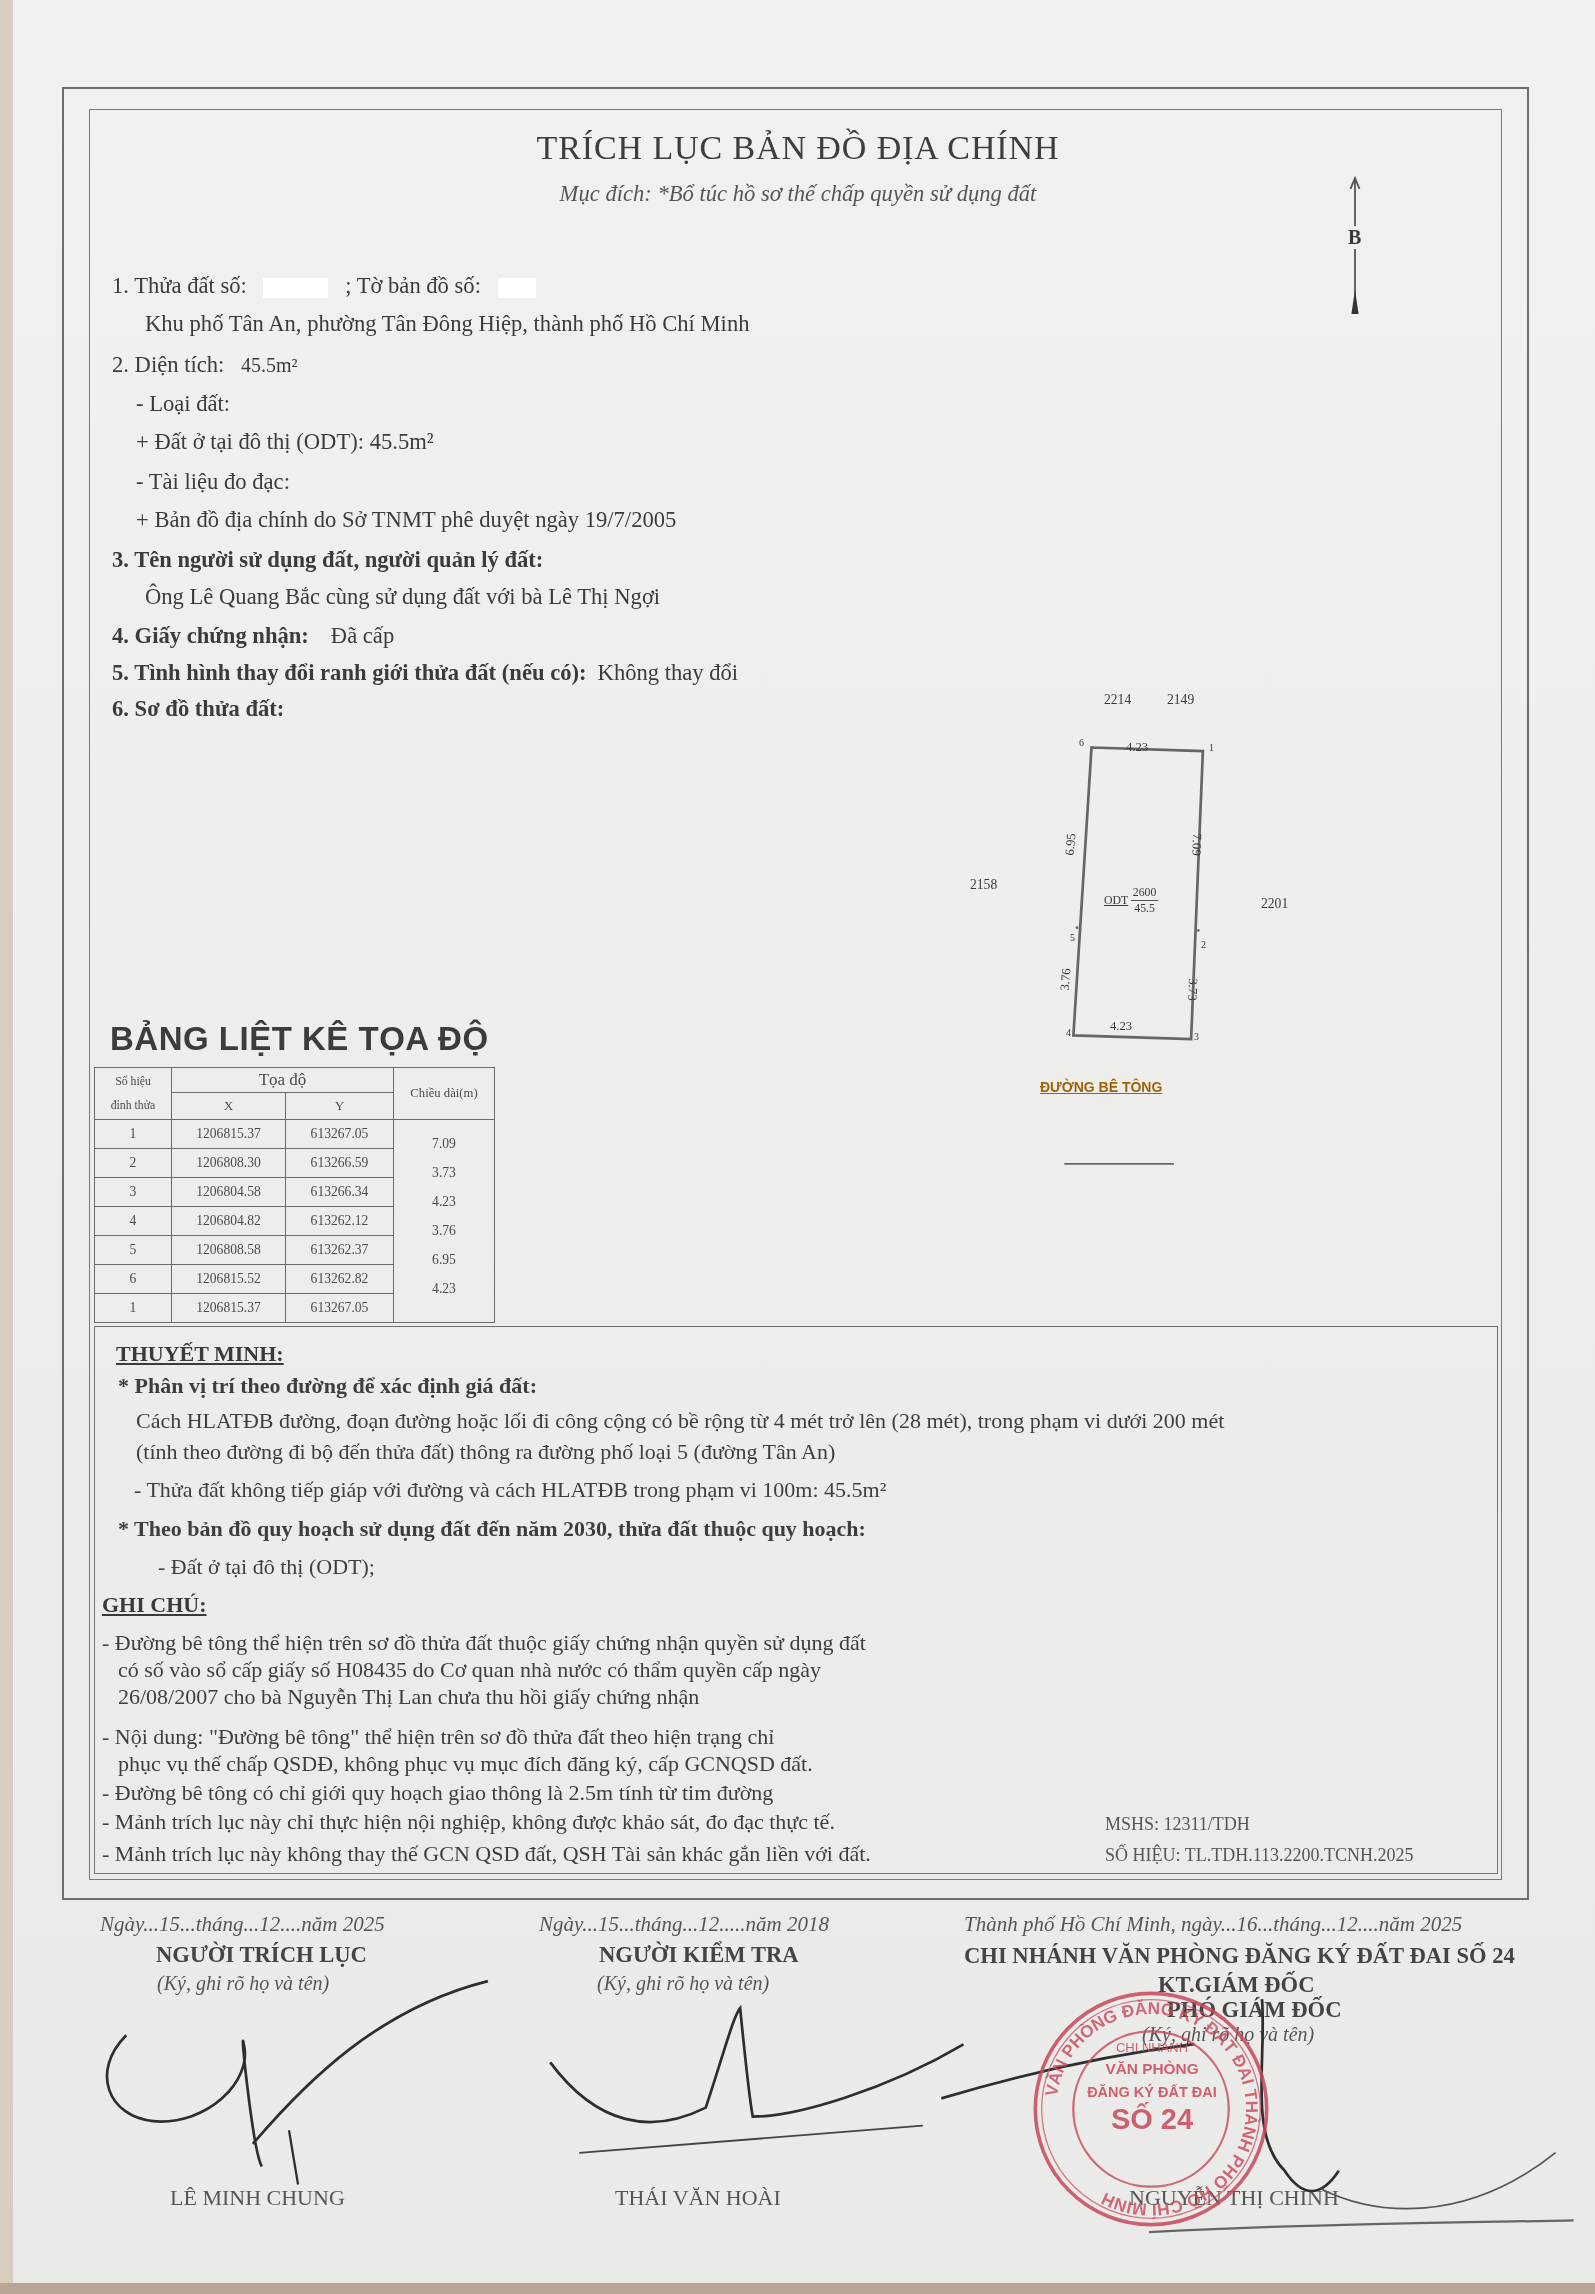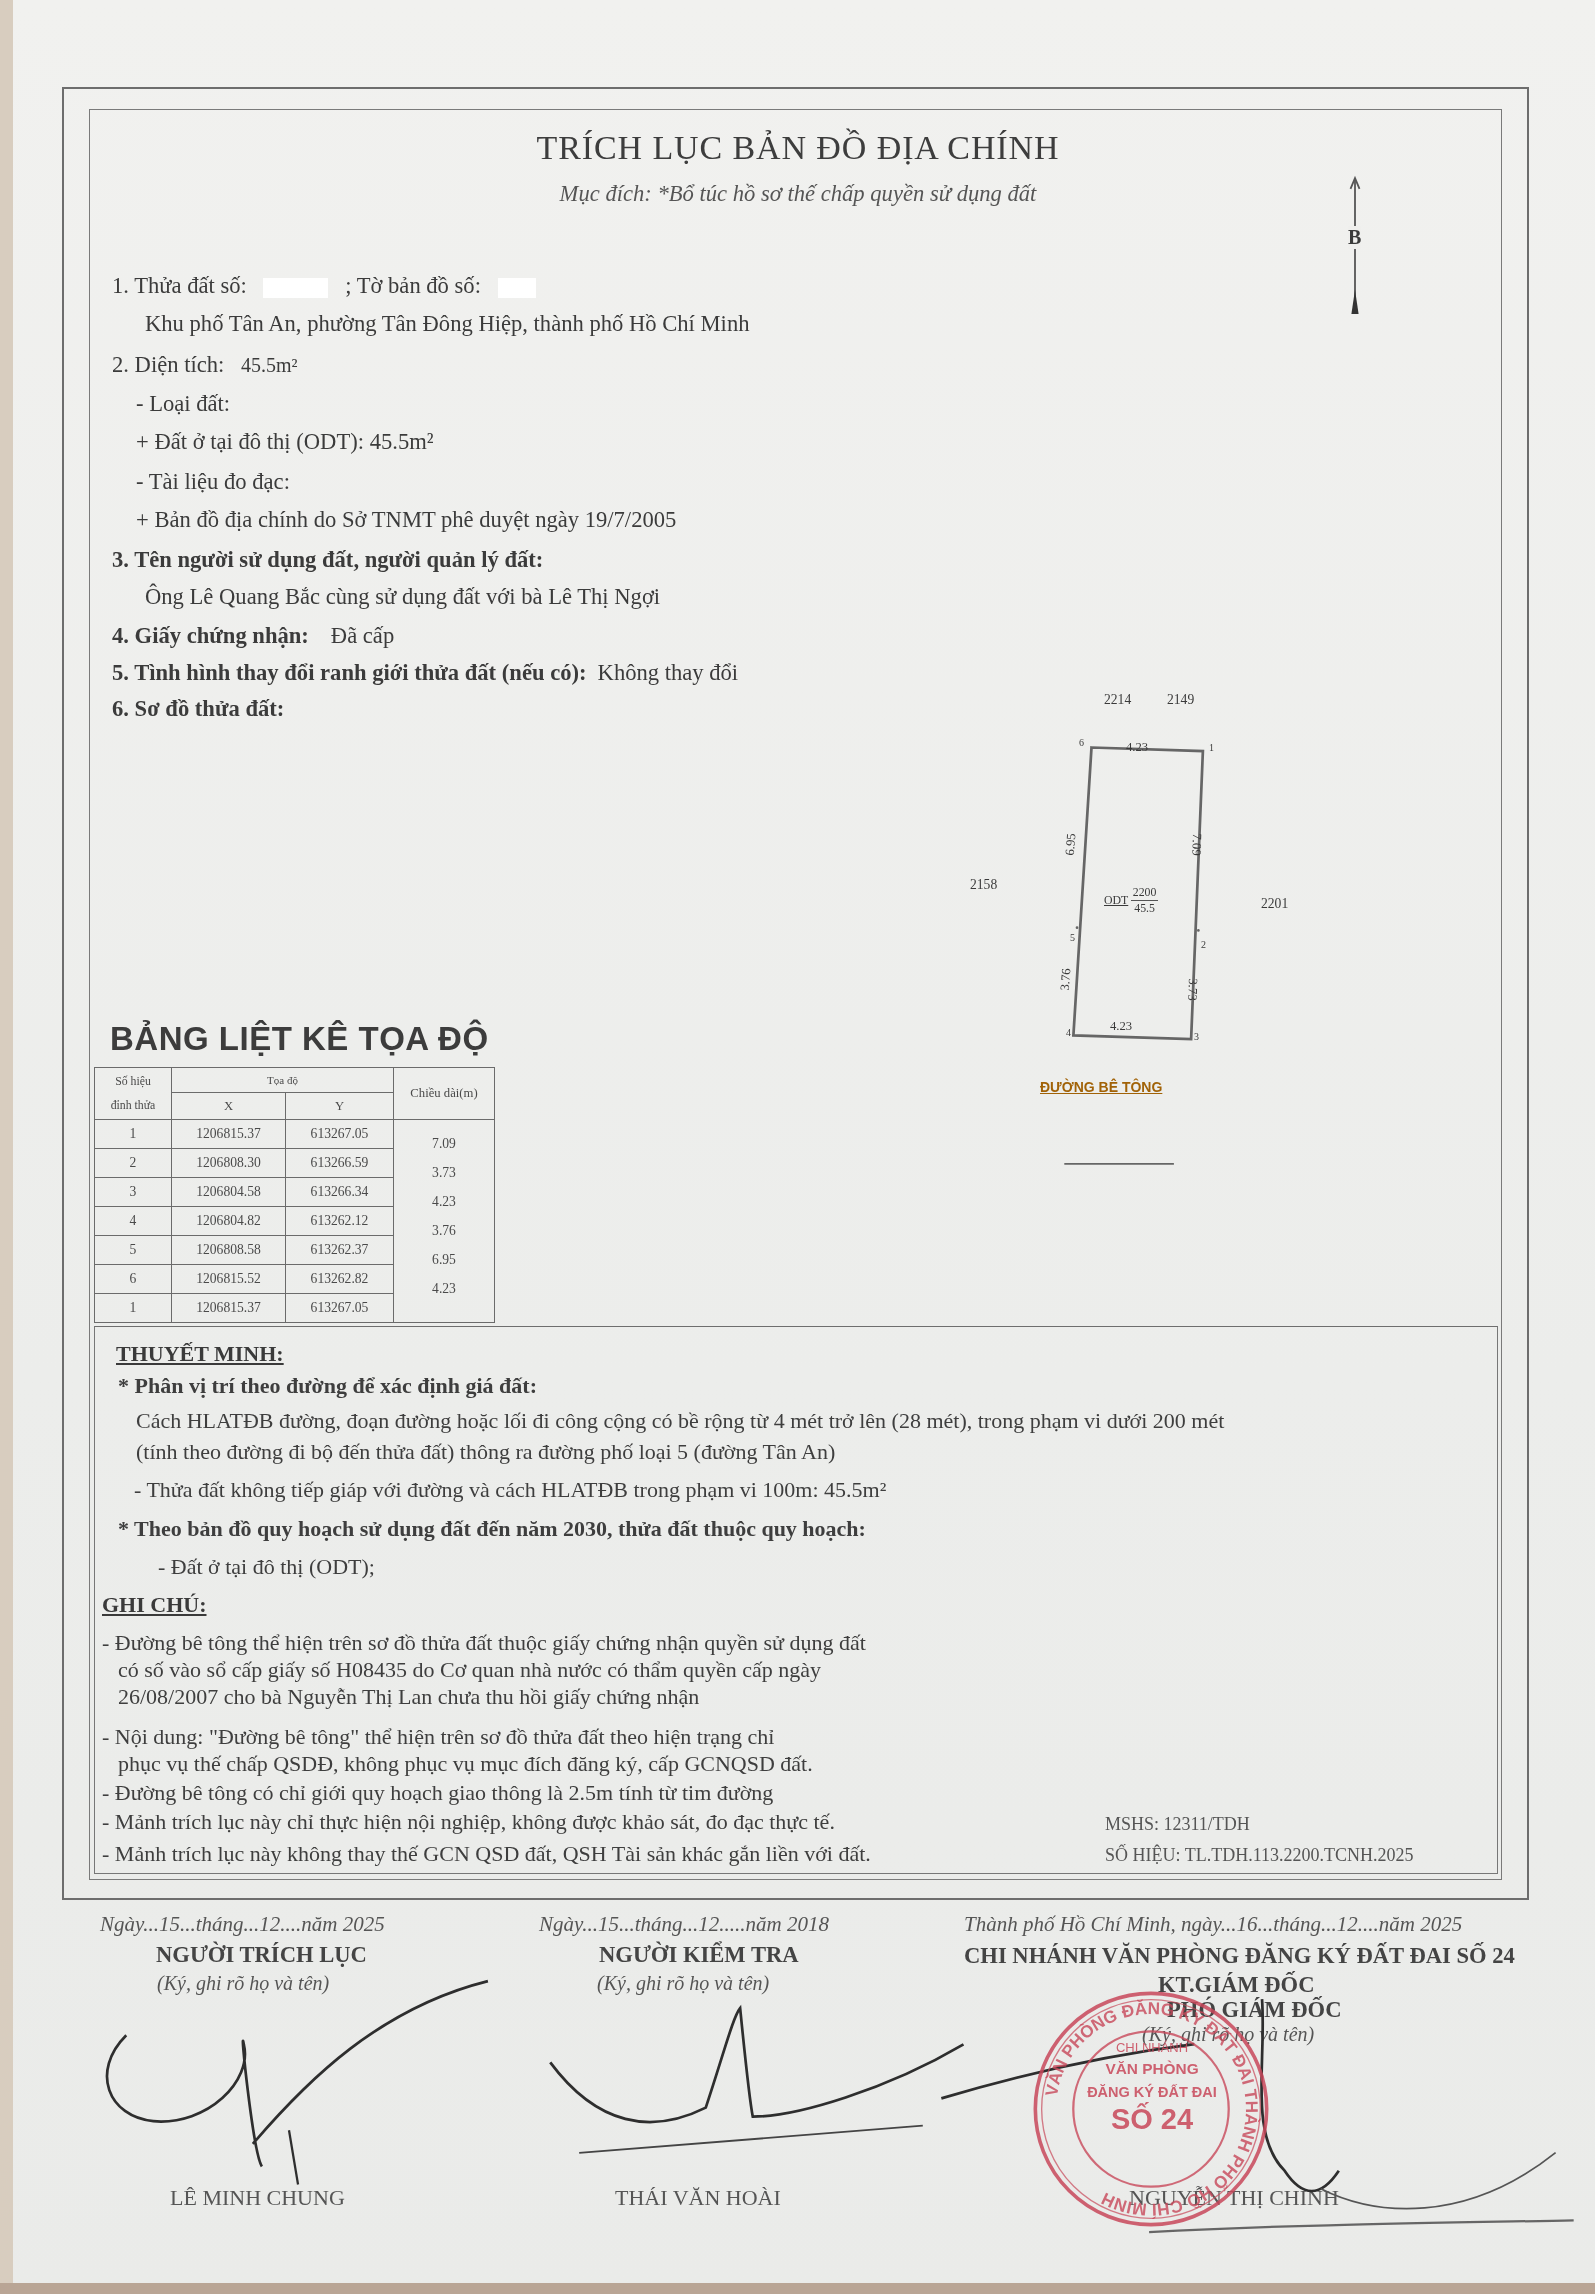--- a/index.html
+++ b/index.html
@@ -120,38 +120,38 @@
 
 <div class="abs" style="left:1126px;top:740px;font-size:12.7px;">4.23</div>
 <div class="abs" style="left:1110px;top:1019px;font-size:12.7px;">4.23</div>
 <div class="abs" style="left:1060px;top:837px;font-size:12.7px;transform:rotate(-86deg);">6.95</div>
 <div class="abs" style="left:1055px;top:972px;font-size:12.7px;transform:rotate(-86deg);">3.76</div>
 <div class="abs" style="left:1185px;top:837px;font-size:12.7px;transform:rotate(92deg);">7.09</div>
 <div class="abs" style="left:1181px;top:982px;font-size:12.7px;transform:rotate(92deg);">3.73</div>
 
 <div class="abs" style="left:1104px;top:893px;font-size:11.8px;text-decoration:underline;">ODT</div>
 <div class="abs" style="left:1131px;top:885px;font-size:11.8px;text-align:center;">
-  <div style="border-bottom:1.4px solid #555;padding:0 1.8px;">2200</div>
+  <div style="border-bottom:1.4px solid #555;padding:0 1.8px;">2600</div>
   <div>45.5</div>
 </div>
 
 <div class="abs" style="left:1040px;top:1079px;font-family:'Liberation Sans','DejaVu Sans',sans-serif;font-size:14px;font-weight:bold;text-decoration:underline;color:#a16207;">ĐƯỜNG BÊ TÔNG</div>
 <svg style="left:1064px;top:1162px;" width="112" height="3.6" viewBox="0 0 124 4">
   <line x1="0" y1="2" x2="122" y2="2" stroke="#666" stroke-width="2"></line>
 </svg>
 
 <div class="abs tbl-title">BẢNG LIỆT KÊ TỌA ĐỘ</div>
 <table class="coords">
   <tbody>
       <tr style="height:25px;">
     <th rowspan="2" style="width:76px;font-size:11.8px;line-height:23.5px;">
       <div>Số hiệu</div>
       <div>đỉnh thửa</div>
     </th>
-    <th colspan="2" style="font-size:11px;margin-top:40px;">Tọa độ</th>
+    <th colspan="2" style="font-size:17px;margin-top:40px;">Tọa độ</th>
     <th rowspan="2" style="width:100px;font-size:12.7px;">Chiều dài(m)</th>
   </tr>
   <tr style="height:27px;">
     <th style="width:113px;font-size:12.7px;">X</th>
     <th style="width:107px;font-size:12.7px;">Y</th>
   </tr>
   <tr style="height:29px;">
     <td>1</td>
     <td>1206815.37</td>
     <td>613267.05</td>

